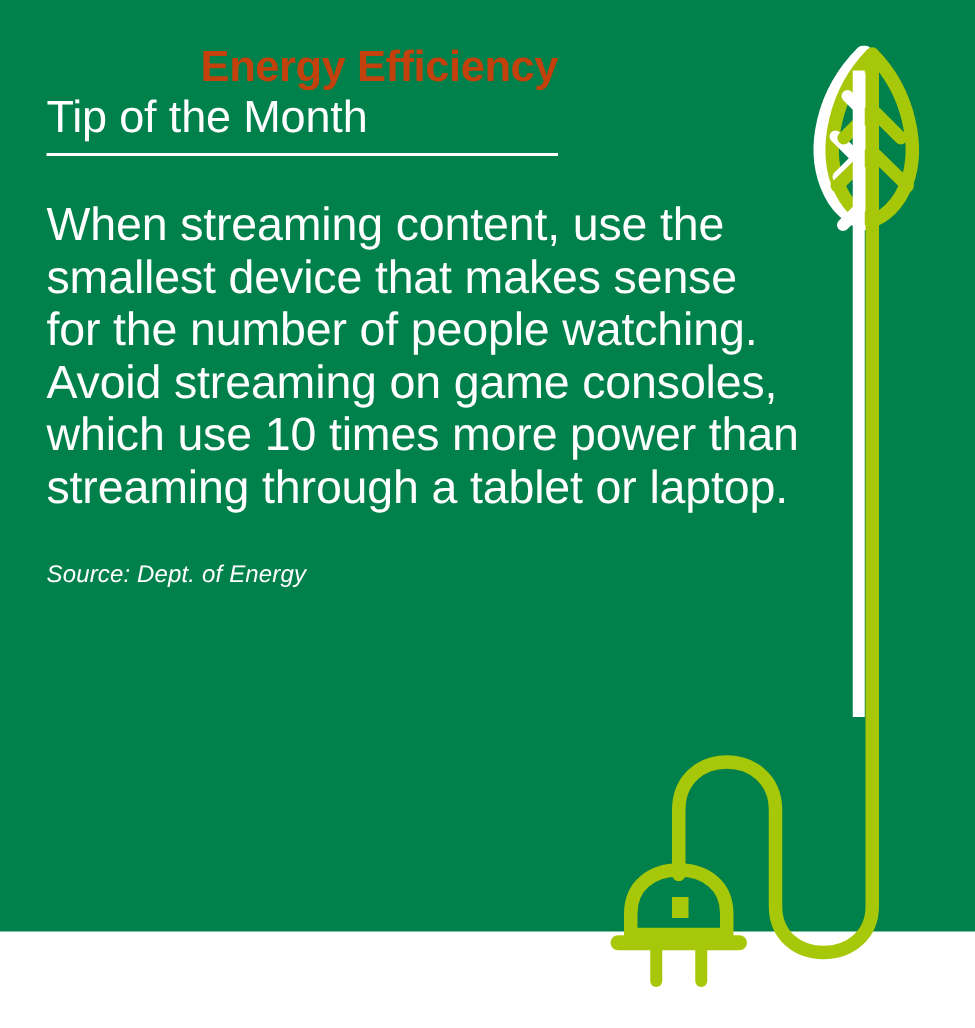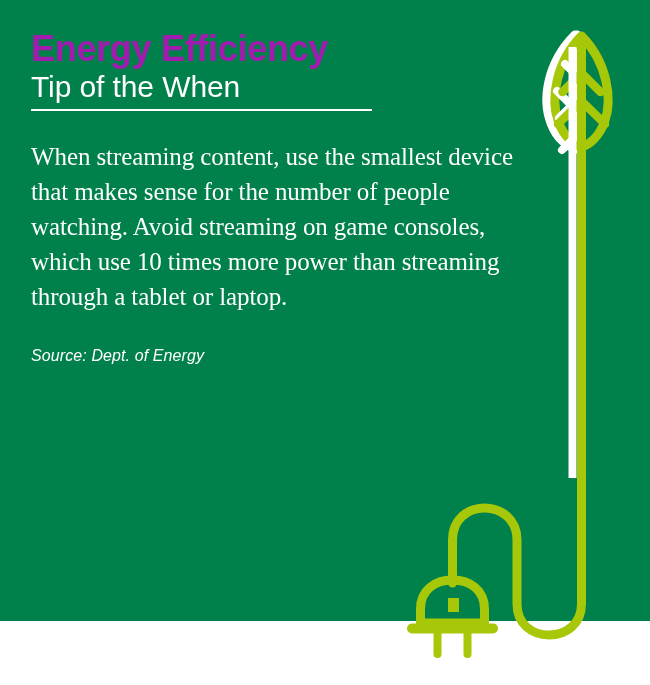--- a/index.html
+++ b/index.html
@@ -31,49 +31,49 @@
   #content {
     position: absolute;
     left: 31px;
     top: 30px;
     width: 505px;
   }
   #title-block {
     width: 341px;
   }
   .title-main {
-    font-size: 36px;
+    font-size: 29px;
     font-weight: bold;
-    color: #a21caf;
+    color: #c2410c;
     line-height: 1.08;
     letter-spacing: -0.3px;
     white-space: nowrap;
+    text-align: right;
   }
   .title-sub {
     font-size: 30px;
     font-weight: normal;
     color: #ffffff;
     line-height: 1.12;
     letter-spacing: -0.1px;
     white-space: nowrap;
     margin-top: 1px;
   }
   #title-rule {
     height: 2px;
     background: #ffffff;
     width: 341px;
     margin-top: 6px;
   }
   .body-para {
-    font-size: 25px;
+    font-size: 31px;
     color: #ffffff;
     line-height: 35px;
     letter-spacing: -0.1px;
     width: 503px;
-    font-family: Liberation Serif, serif;
   }
   #para-1 { margin-top: 28px; }
   #para-2 { margin-top: 35px; }
   #source-line {
     font-size: 16px;
     font-style: italic;
     color: #ffffff;
     margin-top: 33px;
     letter-spacing: 0.1px;
   }
@@ -122,21 +122,21 @@
         <line x1="437.5" y1="633" x2="437.5" y2="654" stroke="#a7c709" stroke-width="8" stroke-linecap="round"></line>
         <line x1="467.5" y1="633" x2="467.5" y2="654" stroke="#a7c709" stroke-width="8" stroke-linecap="round"></line>
       </g>
     </svg>
   </div>
 
   <div id="content">
 
     <div id="title-block">
       <div class="title-main">Energy Efficiency</div>
-      <div class="title-sub">Tip of the When</div>
+      <div class="title-sub">Tip of the Month</div>
       <div id="title-rule"></div>
     </div>
 
     <p class="body-para" id="para-1">When streaming content, use the smallest device that makes sense for the number of people watching. Avoid streaming on game consoles, which use 10 times more power than streaming through a tablet or laptop.</p>
 
 
     <div id="source-line">Source: Dept. of Energy</div>
 
   </div>
 

